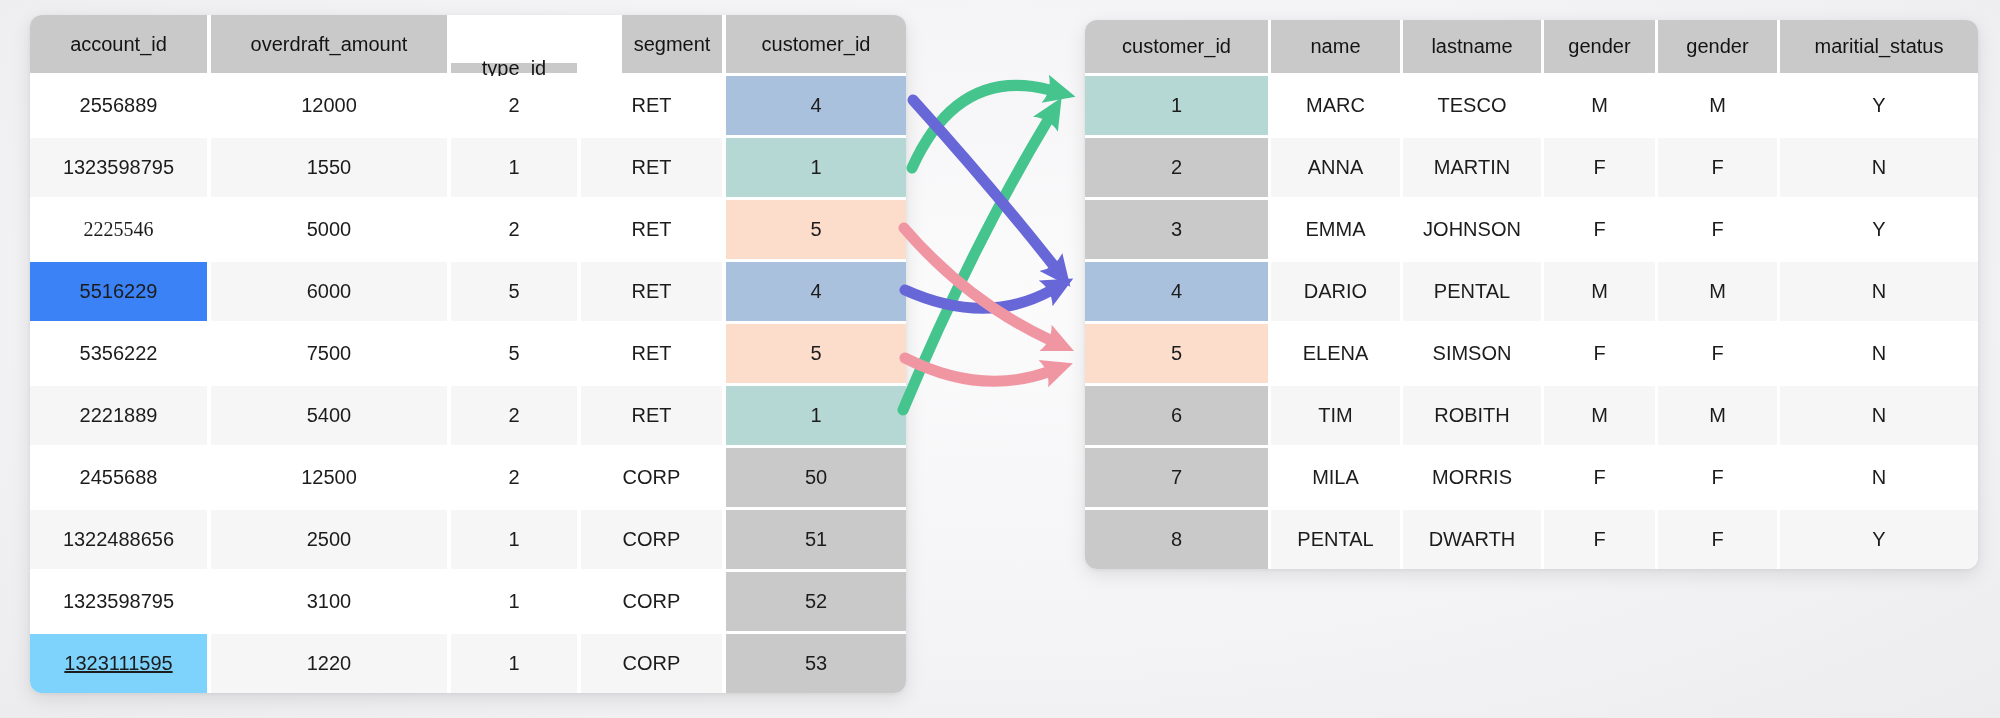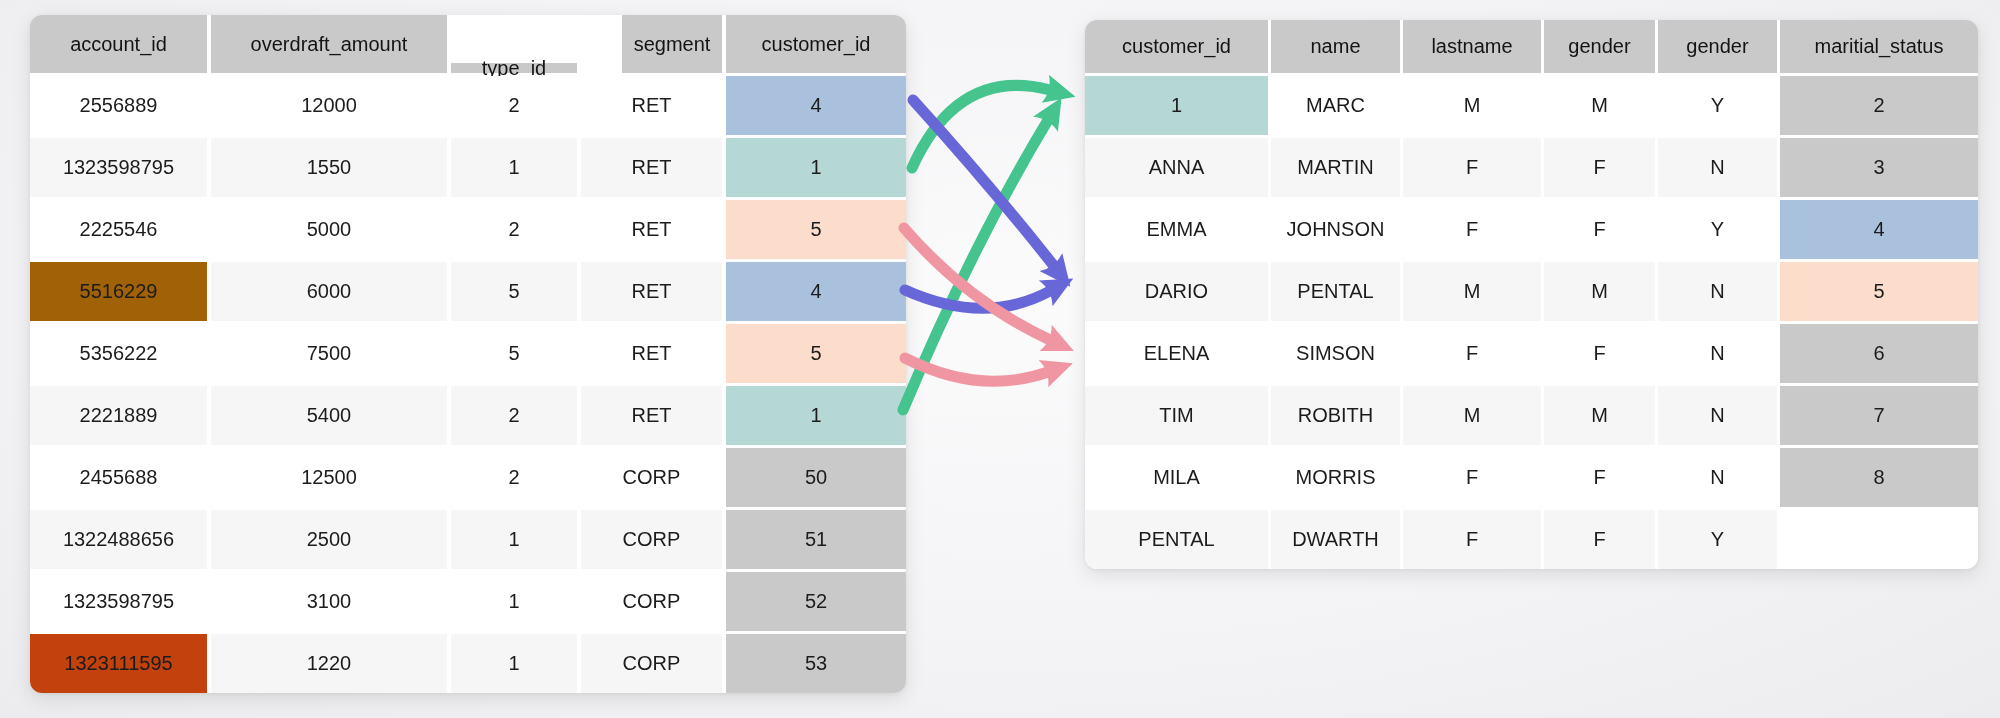--- a/index.html
+++ b/index.html
@@ -55,26 +55,26 @@
       <div class="cell" style="background: rgb(255, 255, 255);">2556889</div>
       <div class="cell" style="background: rgb(255, 255, 255);">12000</div>
       <div class="cell" style="background: rgb(255, 255, 255);">2</div>
       <div class="cell" style="background: rgb(255, 255, 255);">RET</div>
       <div class="cell" style="background: rgb(170, 193, 221);">4</div>
       <div class="cell" style="background: rgb(246, 246, 247);">1323598795</div>
       <div class="cell" style="background: rgb(246, 246, 247);">1550</div>
       <div class="cell" style="background: rgb(246, 246, 247);">1</div>
       <div class="cell" style="background: rgb(246, 246, 247);">RET</div>
       <div class="cell" style="background: rgb(182, 216, 213);">1</div>
-      <div class="cell" style="background: rgb(255, 255, 255);">2225546</div>
+      <div class="cell" style="background: rgb(255, 255, 255); font-family: Liberation Serif, serif;">2225546</div>
       <div class="cell" style="background: rgb(255, 255, 255);">5000</div>
       <div class="cell" style="background: rgb(255, 255, 255);">2</div>
       <div class="cell" style="background: rgb(255, 255, 255);">RET</div>
       <div class="cell" style="background: rgb(252, 220, 203);">5</div>
-      <div class="cell" style="background: #a16207;">5516229</div>
+      <div class="cell" style="background: #3b82f6;">5516229</div>
       <div class="cell" style="background: rgb(246, 246, 247);">6000</div>
       <div class="cell" style="background: rgb(246, 246, 247);">5</div>
       <div class="cell" style="background: rgb(246, 246, 247);">RET</div>
       <div class="cell" style="background: rgb(170, 193, 221);">4</div>
       <div class="cell" style="background: rgb(255, 255, 255);">5356222</div>
       <div class="cell" style="background: rgb(255, 255, 255);">7500</div>
       <div class="cell" style="background: rgb(255, 255, 255);">5</div>
       <div class="cell" style="background: rgb(255, 255, 255);">RET</div>
       <div class="cell" style="background: rgb(252, 220, 203);">5</div>
       <div class="cell" style="background: rgb(246, 246, 247);">2221889</div>
@@ -90,21 +90,21 @@
       <div class="cell" style="background: rgb(246, 246, 247);">1322488656</div>
       <div class="cell" style="background: rgb(246, 246, 247);">2500</div>
       <div class="cell" style="background: rgb(246, 246, 247);">1</div>
       <div class="cell" style="background: rgb(246, 246, 247);">CORP</div>
       <div class="cell" style="background: rgb(201, 201, 201);">51</div>
       <div class="cell" style="background: rgb(255, 255, 255);">1323598795</div>
       <div class="cell" style="background: rgb(255, 255, 255);">3100</div>
       <div class="cell" style="background: rgb(255, 255, 255);">1</div>
       <div class="cell" style="background: rgb(255, 255, 255);">CORP</div>
       <div class="cell" style="background: rgb(201, 201, 201);">52</div>
-      <div class="cell" style="background: #c2410c;">1323111595</div>
+      <div class="cell" style="background: #7dd3fc; text-decoration: underline;">1323111595</div>
       <div class="cell" style="background: rgb(246, 246, 247);">1220</div>
       <div class="cell" style="background: rgb(246, 246, 247);">1</div>
       <div class="cell" style="background: rgb(246, 246, 247);">CORP</div>
       <div class="cell" style="background: rgb(201, 201, 201);">53</div>
     </div>
   <svg id="arrow-layer" viewBox="0 0 2000 718" xmlns="http://www.w3.org/2000/svg">
       <defs>
         <marker id="ah-green" viewBox="0 0 10 10" markerWidth="3" markerHeight="3" refX="1.5" refY="5" orient="auto">
           <path d="M0,0.6 L9.5,5 L0,9.4 Q2.2,5 0,0.6 Z" fill="#46c48e"></path>
         </marker>
@@ -124,20 +124,21 @@
     </svg>
   <div class="card" id="right-table">
       <div class="cell th" style="background: rgb(201, 201, 201);">customer_id</div>
       <div class="cell th" style="background: rgb(201, 201, 201);">name</div>
       <div class="cell th" style="background: rgb(201, 201, 201);">lastname</div>
       <div class="cell th" style="background: rgb(201, 201, 201);">gender</div>
       <div class="cell th" style="background: rgb(201, 201, 201);">gender</div>
       <div class="cell th" style="background: rgb(201, 201, 201);">maritial_status</div>
       <div class="cell" style="background: rgb(182, 216, 213);">1</div>
       <div class="cell" style="background: rgb(255, 255, 255);">MARC</div>
+      <div class="cell" style="background: rgb(255, 255, 255);">TESCO</div>
       <div class="cell" style="background: rgb(255, 255, 255);">M</div>
       <div class="cell" style="background: rgb(255, 255, 255);">M</div>
       <div class="cell" style="background: rgb(255, 255, 255);">Y</div>
       <div class="cell" style="background: rgb(201, 201, 201);">2</div>
       <div class="cell" style="background: rgb(246, 246, 247);">ANNA</div>
       <div class="cell" style="background: rgb(246, 246, 247);">MARTIN</div>
       <div class="cell" style="background: rgb(246, 246, 247);">F</div>
       <div class="cell" style="background: rgb(246, 246, 247);">F</div>
       <div class="cell" style="background: rgb(246, 246, 247);">N</div>
       <div class="cell" style="background: rgb(201, 201, 201);">3</div>

